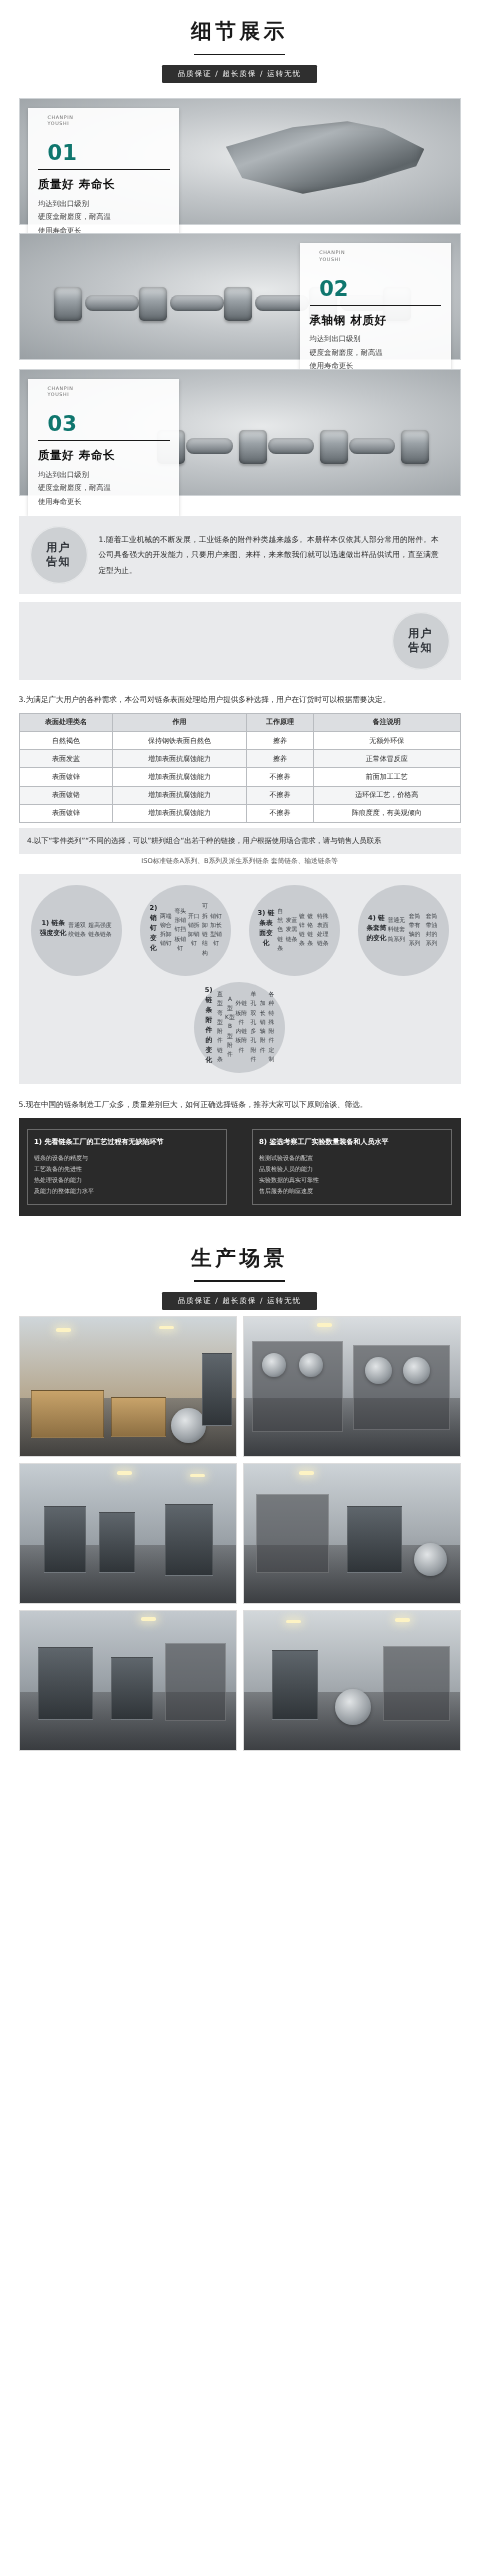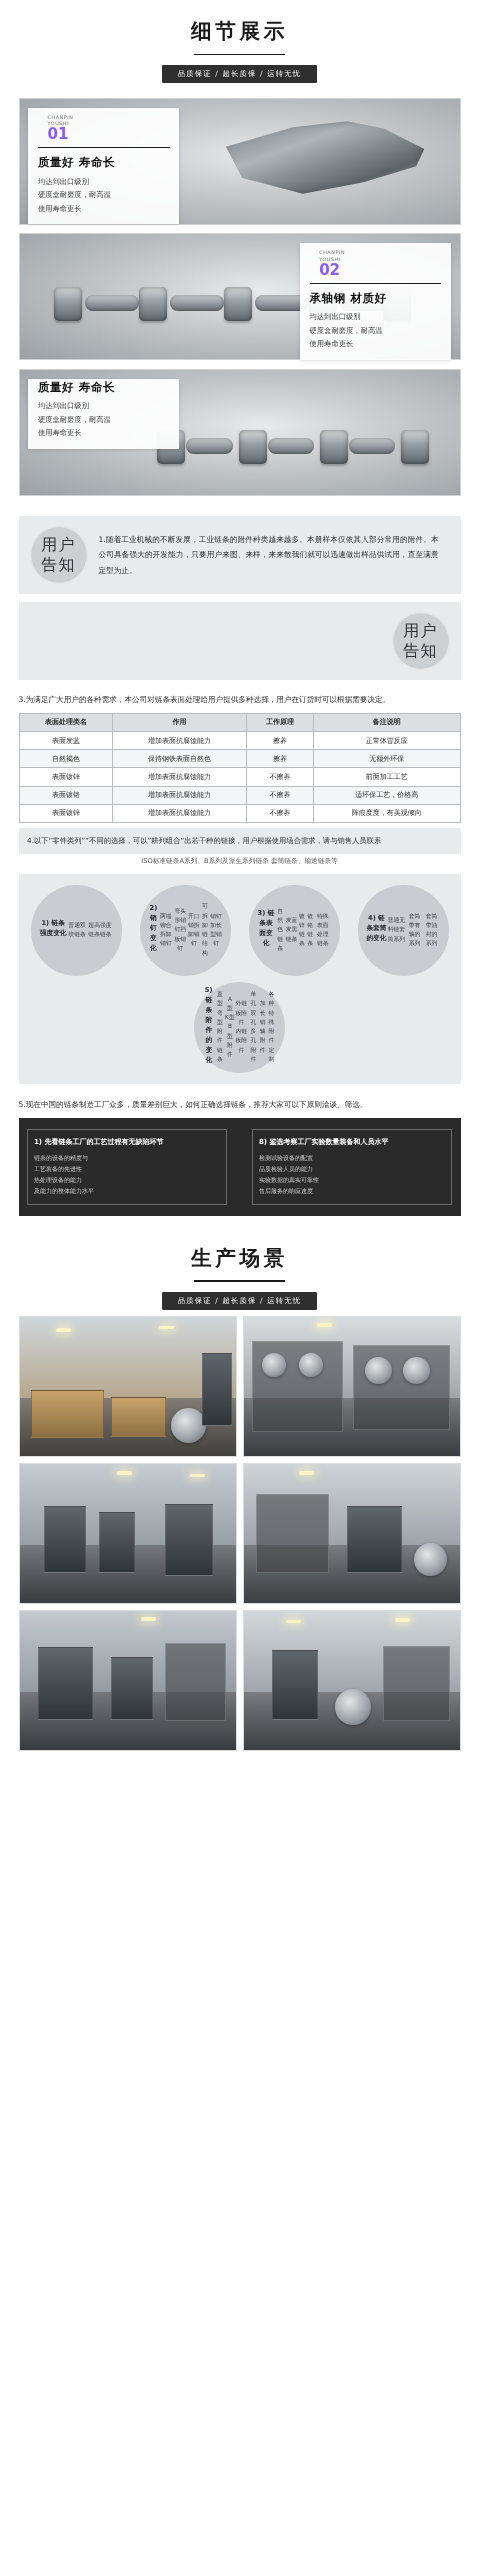--- a/index.html
+++ b/index.html
@@ -66,35 +66,35 @@
   .card {
     position:absolute; top:9.7px; background:rgba(255,255,255,.93);
     width:151px; padding:0 0 8.5px; box-shadow:0 0.6px 3.6px rgba(0,0,0,.18);
   }
   .feature.left .card  { left:9.7px; }
   .feature.right .card { right:9.7px; }
   .card-num {
     padding:7.3px 9.7px 4.8px; border-bottom:1.2px solid #1b1b1b; margin:0 9.7px 6px;
   }
   .card-num .en { font-size:4.8px; letter-spacing:0.6px; color:#6d6d6d; line-height:1.3; }
-  .card-num .no { font-size:15px; font-weight:bold; color:#8b5cf6; line-height:1; margin-top:0;}
+  .card-num .no { font-size:21px; font-weight:bold; color:#0f766e; line-height:1; margin-top:16px;}
   .card-title { font-size:11.5px; font-weight:bold; padding:1.2px 9.7px 4.8px; color:#111; letter-spacing:0.6px;}
   .card-line { font-size:7.3px; color:#3a3a3a; padding:0.6px 9.7px; line-height:1.7; }
 
   
   .notice-wrap { padding:6px 18px 0; }
   .notice {
     position:relative; width:442px; margin:0 auto 8.5px; background:#e9eaec;
     display:flex; align-items:center; min-height:70px; padding:9.7px 11px;
   }
   .notice.rev { flex-direction:row-reverse; }
   .seal {
     flex:0 0 58px; width:58px; height:58px; border-radius:50%;
     background:#cdd0d3; color:#30343a; display:flex; align-items:center; justify-content:center;
-    font-size:16px; font-weight:normal; letter-spacing:1.2px; line-height:1.25; 
+    font-size:11px; font-weight:bold; letter-spacing:1.2px; line-height:1.25; 
     box-shadow: inset 0 0 0 1.2px rgba(255,255,255,.5);
   }
   .notice-text { flex:1; font-size:7.6px; line-height:2; color:#2b2b2b; padding:0 11px; text-align:justify;}
 
   
   .para { width:442px; margin:0 auto; font-size:7.6px; line-height:2; color:#2b2b2b; padding:3.6px 0 6px;}
   table.surface {
     width:442px; margin:0 auto 4.8px; border-collapse:collapse; font-size:7px;
   }
   table.surface th, table.surface td {
@@ -235,20 +235,25 @@
           <div class="roller" style="left:2%"></div>
           <div class="link" style="left:12%;width:16%"></div>
           <div class="roller" style="left:30%"></div>
           <div class="link" style="left:40%;width:16%"></div>
           <div class="roller" style="left:58%"></div>
           <div class="link" style="left:68%;width:16%"></div>
           <div class="roller" style="left:86%"></div>
         </div>
       </div>
       <div class="card">
+        <div class="card-num">
+          <div class="en">CHANPIN</div>
+          <div class="en">YOUSHI</div>
+          <div class="no">03</div>
+        </div>
         <div class="card-title">质量好  寿命长</div>
         <div class="card-line">均达到出口级别</div>
         <div class="card-line">硬度盒耐磨度，耐高温</div>
         <div class="card-line">使用寿命更长</div>
       </div>
     </div>
   </div>
 
   <div class="notice-wrap">
     <div class="notice">
@@ -268,30 +273,30 @@
     <thead>
       <tr>
         <th>表面处理类名</th>
         <th>作用</th>
         <th>工作原理</th>
         <th>备注说明</th>
       </tr>
     </thead>
     <tbody>
       <tr>
+        <td>自然褐色</td>
+        <td>保持钢铁表面自然色</td>
+        <td>擦养</td>
+        <td>无额外环保</td>
+      </tr>
+      <tr>
         <td>表面发蓝</td>
         <td>增加表面抗腐蚀能力</td>
         <td>擦养</td>
         <td>正常体冒反应</td>
-      </tr>
-      <tr>
-        <td>自然褐色</td>
-        <td>保持钢铁表面自然色</td>
-        <td>擦养</td>
-        <td>无额外环保</td>
       </tr>
       <tr>
         <td>表面镀锌</td>
         <td>增加表面抗腐蚀能力</td>
         <td>不擦养</td>
         <td>前面加工工艺</td>
       </tr>
       <tr>
         <td>表面镀铬</td>
         <td>增加表面抗腐蚀能力</td>

